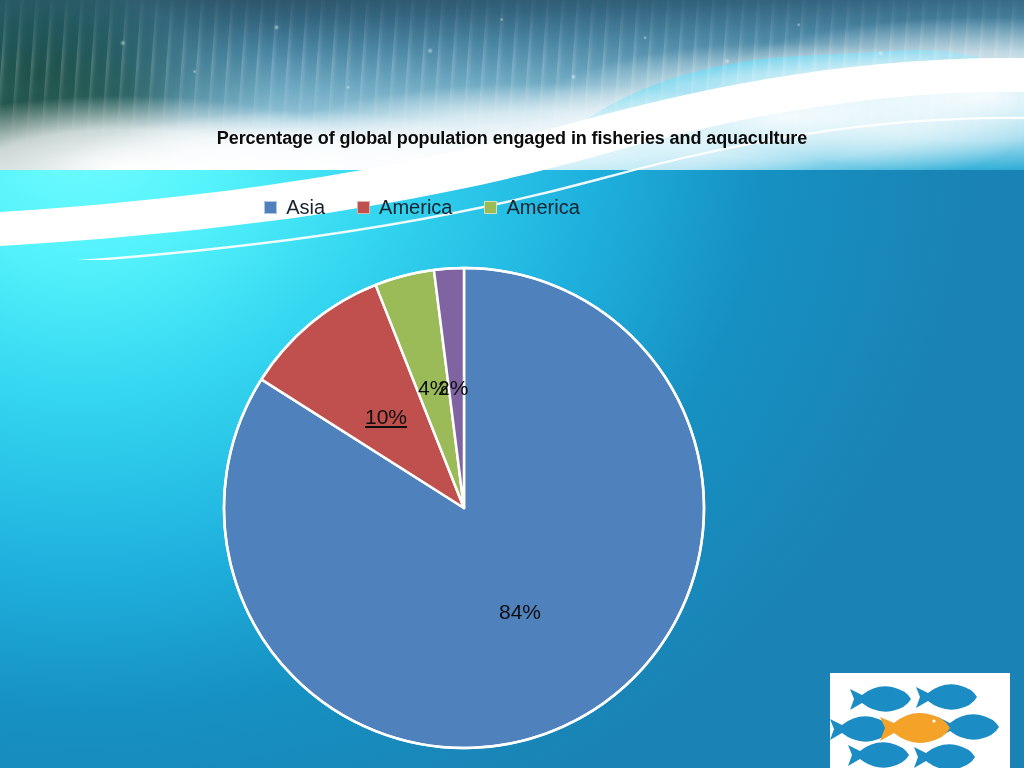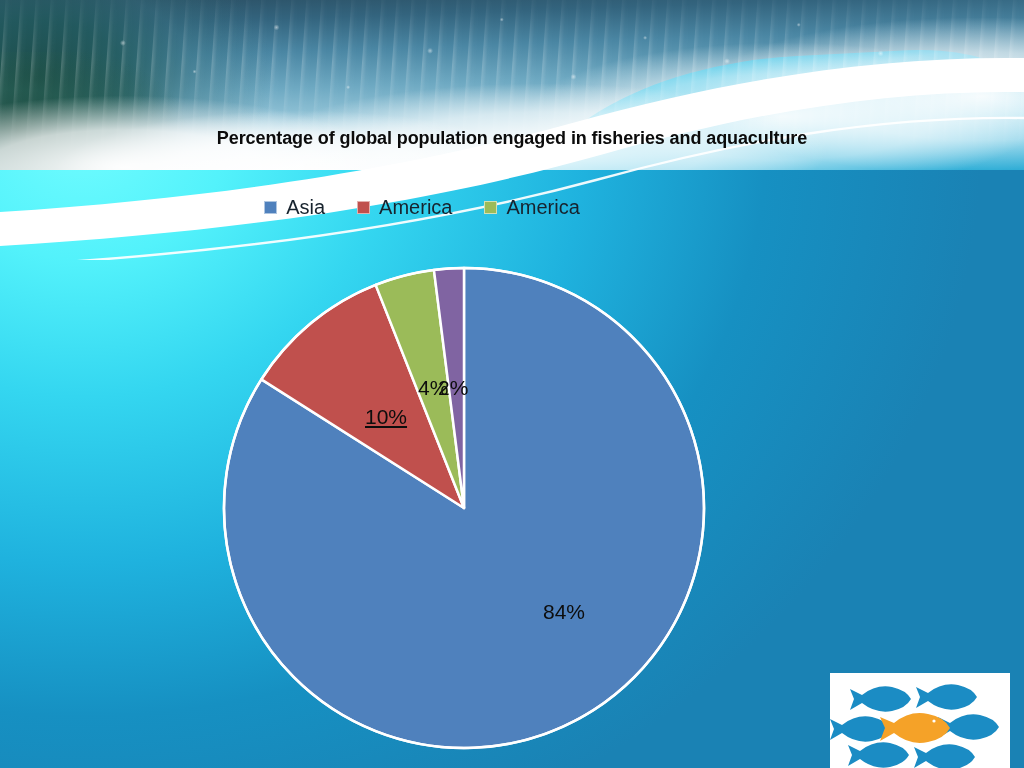--- a/index.html
+++ b/index.html
@@ -173,21 +173,21 @@
   }
   .pie-svg { display: block; }
 
   .pie-label {
     position: absolute;
     font-size: 21px;
     color: #0d0d0d;
     font-family: "Liberation Sans", sans-serif;
     white-space: nowrap;
   }
-  .pl-asia   { left: 277px; top: 334px; margin-left: 44px; }
+  .pl-asia   { left: 277px; top: 334px; }
   .pl-africa { left: 143px; top: 139px; text-decoration: underline; }
   .pl-america{ left: 196px; top: 110px; }
   .pl-row    { left: 216px; top: 110px; }
 
   
   .fish-logo {
     position: absolute;
     left: 830px;
     top: 673px;
     width: 180px;

